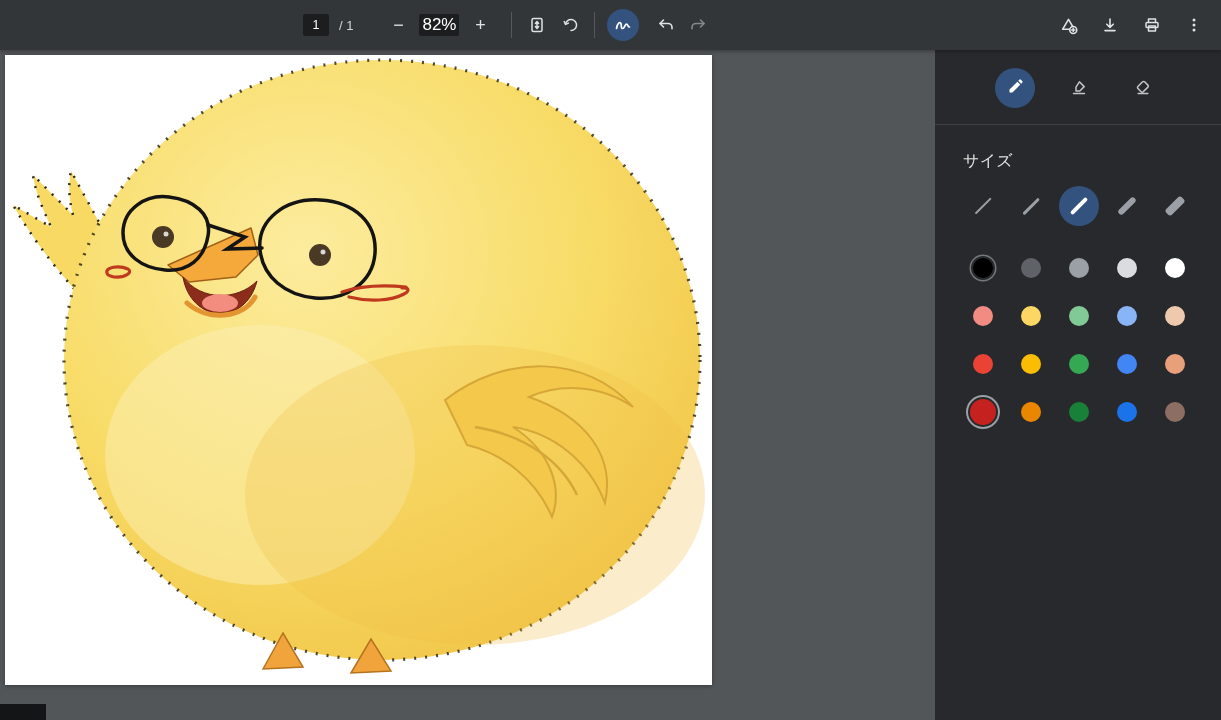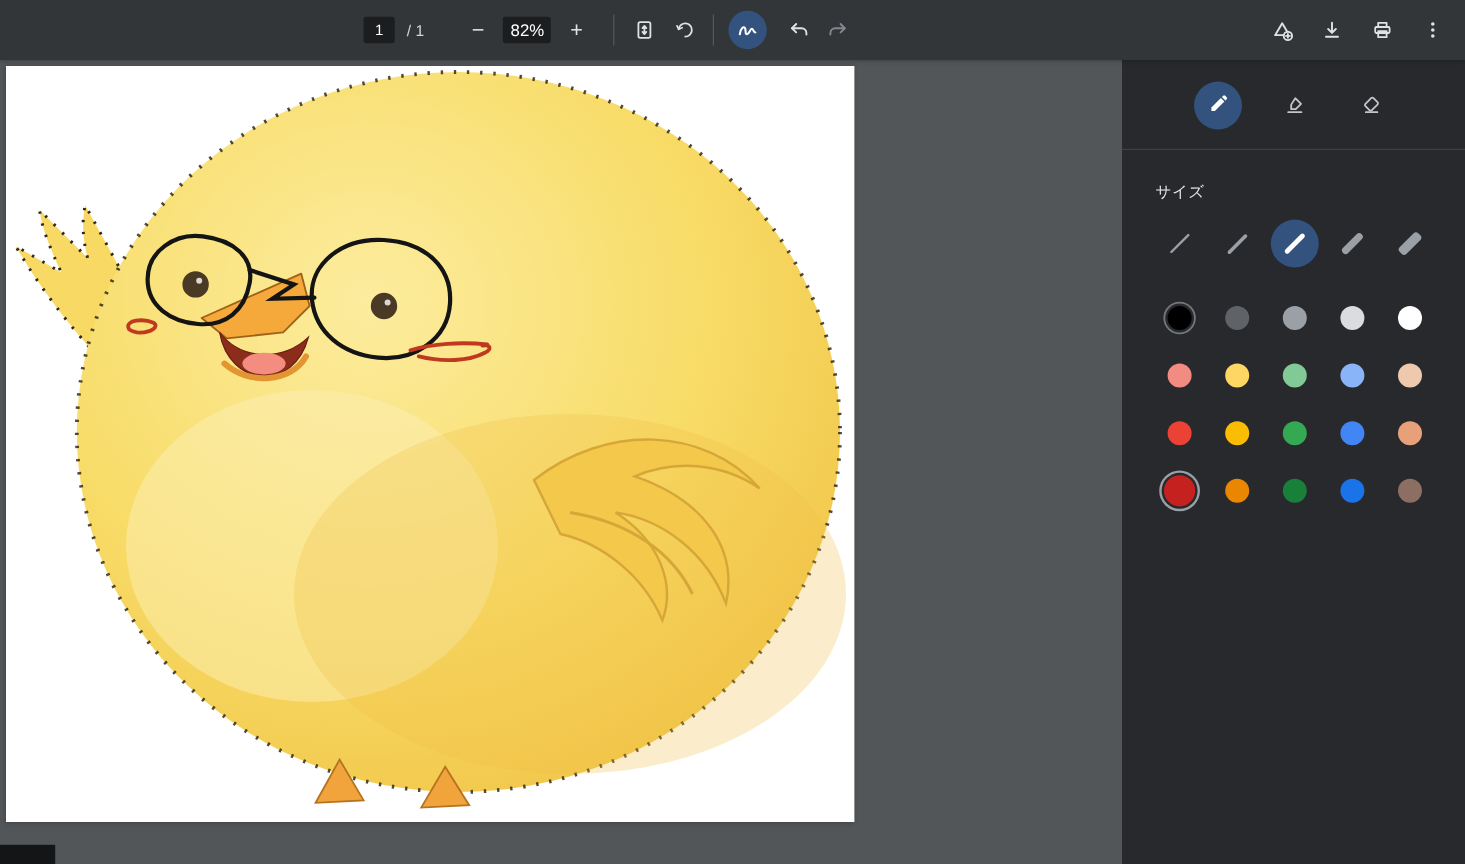--- a/index.html
+++ b/index.html
@@ -13,21 +13,21 @@
   .tb-right { position:absolute; right:14px; top:0; height:50px; display:flex; align-items:center; gap:16px; }
   .page-box { width:26px; height:22px; background:#1b1d1f; border:none; border-radius:2px;
               color:#fff; text-align:center; font-size:12.5px; font-family:inherit; }
   .slash-total { color:#d3d5d8; font-size:13px; margin-left:10px; }
   .icon-btn { width:26px; height:26px; display:grid; place-items:center; color:#dfe2e5;
               background:none; border:none; cursor:pointer; border-radius:50%; }
   .icon-btn svg { display:block; }
   .txt-btn { font-size:18px; line-height:1; }
   .zoom-out { margin-left:32px; }
   .zoom-box { margin-left:8px; width:40px; height:22px; background:#1b1d1f; border-radius:2px;
-              color:#fff; font-size:14px; display:grid; place-items:center; }
+              color:#fff; font-size:17px; display:grid; place-items:center; }
   .zoom-in { margin-left:8px; }
   .vsep { width:1px; height:26px; background:#55585b; margin-left:18px; }
   .fit-btn { margin-left:12px; }
   .rot-btn { margin-left:8px; }
   .vsep2 { margin-left:10px; }
   .pen-circle { margin-left:12px; width:32px; height:32px; border-radius:50%;
                 background:#33527E; color:#fff; }
   .undo-btn { margin-left:14px; }
   .redo-btn { margin-left:6px; color:#85898d; }
 
@@ -38,21 +38,21 @@
   .pdf-page svg { display:block; }
   .scroll-corner { position:absolute; left:0; bottom:0; width:46px; height:16px; background:#141516; }
 
   
   .sidebar { position:absolute; top:50px; right:0; width:286px; height:670px; background:#28292d; color:#e3e3e3; }
   .tools-row { display:flex; padding:18px 0 0 60px; gap:24px; }
   .tool-btn { width:40px; height:40px; border-radius:50%; border:none; background:transparent;
               color:#c2c6ca; display:grid; place-items:center; cursor:pointer; }
   .tool-btn.selected { background:#33527E; color:#ffffff; }
   .hr { border-top:1px solid #3e4044; margin-top:16px; }
-  .section-label { font-size:13px; padding:26px 0 0 28px; color:#e6e6e6; letter-spacing:.3px; }
+  .section-label { font-size:16px; padding:26px 0 0 28px; color:#e6e6e6; letter-spacing:.3px; }
   .size-row { display:flex; gap:8px; padding:14px 0 0 28px; }
   .size-btn { width:40px; height:40px; border:none; background:transparent; display:grid;
               place-items:center; cursor:pointer; border-radius:50%; }
   .size-btn.selected { background:#33527E; }
   .sline { width:22px; background:#9aa0a6; border-radius:3px; transform:rotate(-45deg); }
   .size-btn.selected .sline { background:#ffffff; }
   .color-grid { display:grid; grid-template-columns:repeat(5,40px); gap:8px; padding:22px 0 0 28px; }
   .cswatch { width:40px; height:40px; border:none; background:transparent; display:grid;
              place-items:center; cursor:pointer; }
   .dot { width:20px; height:20px; border-radius:50%; }

